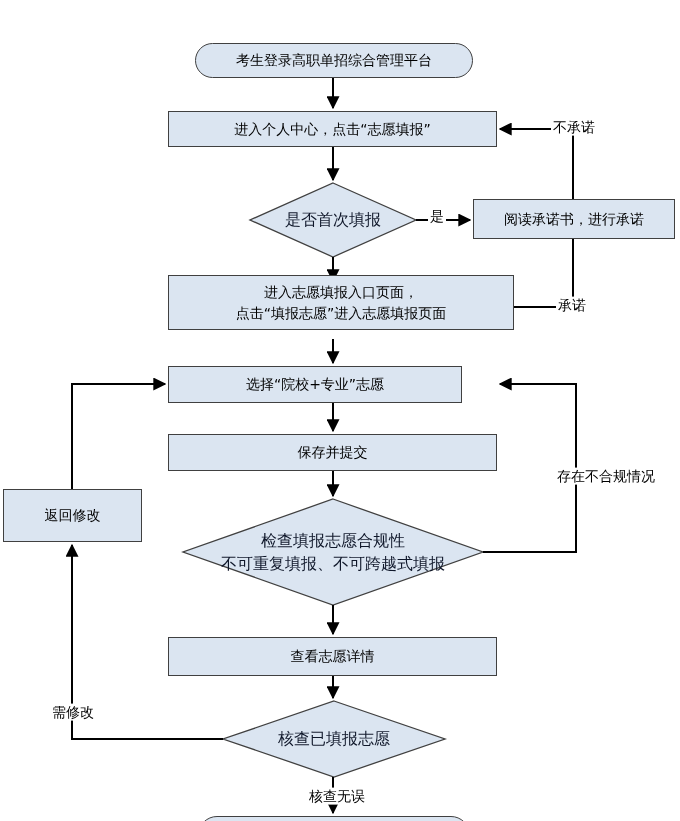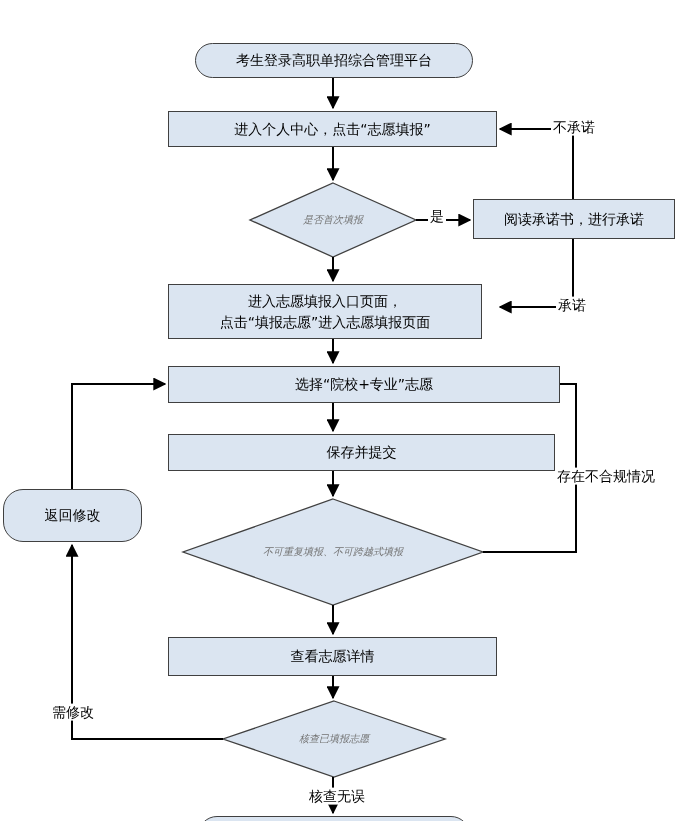--- a/index.html
+++ b/index.html
@@ -51,27 +51,26 @@
   }
   .terminator { border-radius: 19px; }
   .decision-label {
     position: absolute;
     box-sizing: border-box;
     display: flex;
     flex-direction: column;
     align-items: center;
     justify-content: center;
     text-align: center;
-    color: #737373;
-    font-size: 10px;
+    color: #0f172a;
+    font-size: 16px;
     line-height: 1.45;
     white-space: nowrap;
     background: transparent;
     border: none;
-    font-style: italic;
   }
   .edge-label {
     position: absolute;
     transform: translate(-50%, -50%);
     background: var(--canvas-bg, #ffffff);
     color: #000;
     font-size: 14px;
     line-height: 1.2;
     padding: 0 2px;
     white-space: nowrap;
@@ -119,46 +118,47 @@
   </div>
 
   <div class="decision-label" style="left:250px; top:152px; width:166px; height:58px;">
     <span>是否首次填报</span>
   </div>
 
   <div class="node" style="left:473px; top:160px; width:202px; height:40px;">
     <span>阅读承诺书，进行承诺</span>
   </div>
 
-  <div class="node" style="left:168px; top:245px; width:314px; height:55px;text-align:center;">
+  <div class="node" style="left:168px; top:236px; width:346px; height:55px;text-align:center;">
     <span>进入志愿填报入口页面，</span>
     <span>点击“填报志愿”进入志愿填报页面</span>
   </div>
 
-  <div class="node" style="left:168px; top:327px; width:392px; height:37px;">
+  <div class="node" style="left:168px; top:327px; width:294px; height:37px;">
     <span>选择“院校+专业”志愿</span>
   </div>
 
-  <div class="node" style="left:168px; top:395px; width:387px; height:37px;">
+  <div class="node" style="left:168px; top:395px; width:329px; height:37px;">
     <span>保存并提交</span>
   </div>
 
   <div class="decision-label" style="left:203px; top:470px; width:260px; height:86px;">
+    <span>检查填报志愿合规性</span>
     <span>不可重复填报、不可跨越式填报</span>
   </div>
 
   <div class="node" style="left:168px; top:598px; width:329px; height:39px;">
     <span>查看志愿详情</span>
   </div>
 
   <div class="decision-label" style="left:243px; top:672px; width:182px; height:56px;text-align:right;">
     <span>核查已填报志愿</span>
   </div>
 
-  <div class="node" style="left:3px; top:450px; width:139px; height:53px;border-radius:20px;">
+  <div class="node" style="left:3px; top:450px; width:139px; height:53px;">
     <span>返回修改</span>
   </div>
 
   <div class="node terminator" style="left:198px; top:777px; width:272px; height:38px;">
     <span>安全退出</span>
   </div>
 
   <div class="edge-label" style="left:437px; top:177px;">是</div>
   <div class="edge-label" style="left:574px; top:88px;text-align:right;">不承诺</div>
   <div class="edge-label" style="left:572px; top:266px;">承诺</div>

